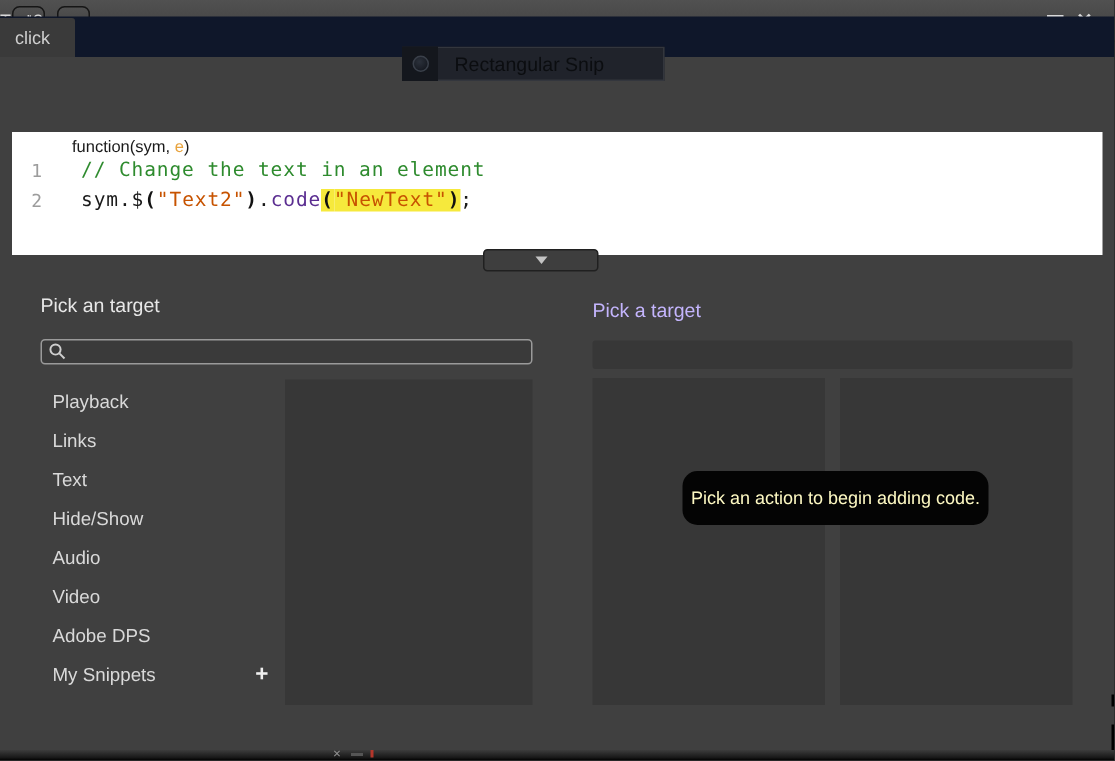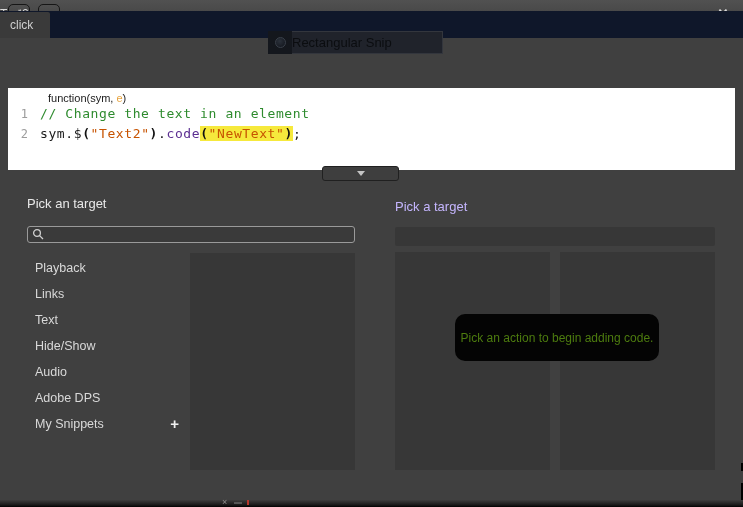--- a/index.html
+++ b/index.html
@@ -22,27 +22,27 @@
   
   .tabrow{position:absolute;left:0;top:11px;width:743px;height:27px;background:#0f172a;}
   .tab{position:absolute;left:0;top:1px;height:26px;width:50px;background:#3a3a3a;
     color:#cfcfcf;font-size:12px;line-height:26px;padding-left:10px;box-sizing:border-box;
     border-top-right-radius:2px;}
   .overlay-item{position:absolute;left:268px;top:31px;width:175px;height:23px;background:#20232b;
     display:flex;align-items:center;box-shadow:0 0 0 1px #33363d inset;}
   .overlay-icon-cell{width:24px;height:23px;background:#14171d;display:flex;align-items:center;justify-content:center;}
   .overlay-circle{width:11px;height:11px;border-radius:50%;background:radial-gradient(circle at 40% 35%,#2b313b,#10131a);
     border:1px solid #3a404a;box-sizing:border-box;}
-  .overlay-label{color:#0b0d10;font-size:13px;}
+  .overlay-label{color:#0b0d10;font-size:13px;padding-left:11px;}
   
   .editor{position:absolute;left:8px;top:88px;width:727px;height:82px;background:#fff;overflow:hidden;}
   .code-header{margin:4px 8px 0 40px;font-size:11px;color:#111;font-family:"Liberation Sans",sans-serif;}
   .code-line{display:flex;height:20px;line-height:20px;}
   .gutter{width:20px;text-align:right;color:#9c9c9c;font-family:"DejaVu Sans Mono",monospace;font-size:12px;flex:none;}
-  .code-text{margin-left:12px;font-family:"DejaVu Sans Mono",monospace;font-size:13px;letter-spacing:0.6px;white-space:pre;}
+  .code-text{margin-left:26px;font-family:"DejaVu Sans Mono",monospace;font-size:13px;letter-spacing:0.6px;white-space:pre;}
   .tk-plain{color:#1a1a1a;}
   .tk-comment{color:var(--c-comment);}
   .tk-string{color:var(--c-string);}
   .tk-method{color:var(--c-method);}
   .tk-param{color:var(--c-param);}
   .tk-paren{color:#111;font-weight:bold;}
   .hl{background:var(--c-highlight);}
   
   .collapse-btn{position:absolute;left:322px;top:166px;width:77px;height:15px;background:#3e3e3e;
     border:1px solid #202020;border-radius:3px;box-sizing:border-box;
@@ -57,22 +57,22 @@
   .search-box input{flex:1;background:transparent;border:none;outline:none;color:#e8e8e8;
     font-size:12px;font-family:"Liberation Sans",sans-serif;min-width:0;}
   .action-list{position:absolute;left:27px;top:255px;width:152px;}
   .action-item{height:26px;line-height:26px;color:#d9d9d9;font-size:12.5px;display:flex;margin-left:8px;}
   .action-item .plus{margin-left:auto;color:#f0f0f0;font-size:15px;font-weight:bold;line-height:26px;}
   .inset{position:absolute;background:#373737;}
   .inset.left-sub{left:190px;top:253px;width:165px;height:217px;}
   .inset.target-bar{left:395px;top:227px;width:320px;height:19px;border-radius:2px;}
   .inset.target-a{left:395px;top:252px;width:155px;height:218px;}
   .inset.target-b{left:560px;top:252px;width:155px;height:218px;}
-  .tooltip{position:absolute;left:455px;top:314px;width:204px;height:47px;background:var(--c-tooltip);
-    border-radius:10px;color:#4d7c0f;font-size:12px;display:flex;align-items:center;justify-content:center;text-align:center;}
+  .tooltip{position:absolute;left:455px;top:314px;width:204px;height:36px;background:var(--c-tooltip);
+    border-radius:10px;color:#fef9c3;font-size:12px;display:flex;align-items:center;justify-content:center;text-align:center;}
   
   .bottom-strip{position:absolute;left:0;top:500px;width:743px;height:7px;
     background:linear-gradient(#3c3c3c,#191919 70%,#000);}
   .strip-x{position:absolute;left:222px;top:-3px;color:#8f8f8f;font-size:9px;}
   .strip-dash{position:absolute;left:234px;top:2px;width:8px;height:2px;background:#555;}
   .strip-red{position:absolute;left:247px;top:0px;width:2px;height:5px;background:#b5362b;}
   .edge-a{position:absolute;left:741px;top:463px;width:2px;height:8px;background:#000;}
   .edge-b{position:absolute;left:741px;top:483px;width:2px;height:17px;background:#000;}
 </style>
 </head>
@@ -141,20 +141,23 @@
       <div class="action-item">
         <span>Text</span>
       </div>
       <div class="action-item">
         <span>Hide/Show</span>
       </div>
       <div class="action-item">
         <span>Audio</span>
       </div>
       <div class="action-item">
+        <span>Video</span>
+      </div>
+      <div class="action-item">
         <span>Adobe DPS</span>
       </div>
       <div class="action-item">
         <span>My Snippets</span>
         <span class="plus">+</span>
       </div>
     </div>
 
   <div class="inset left-sub"></div>
 

